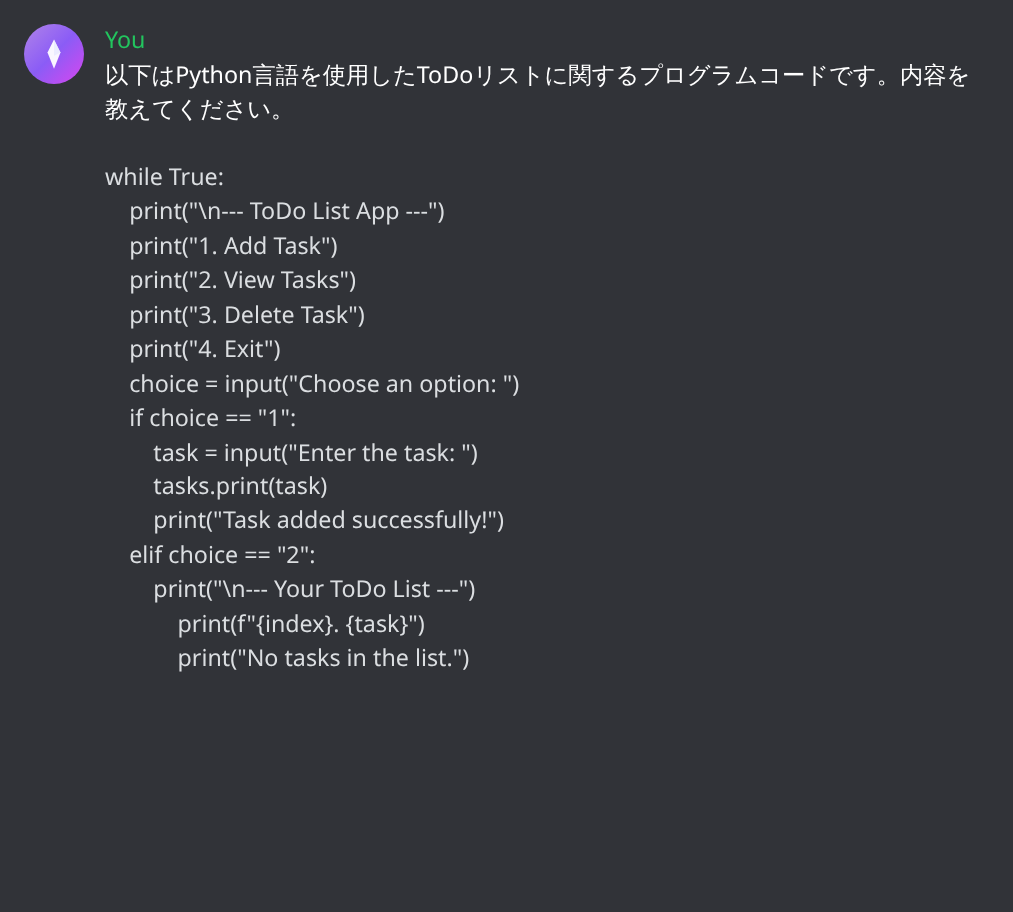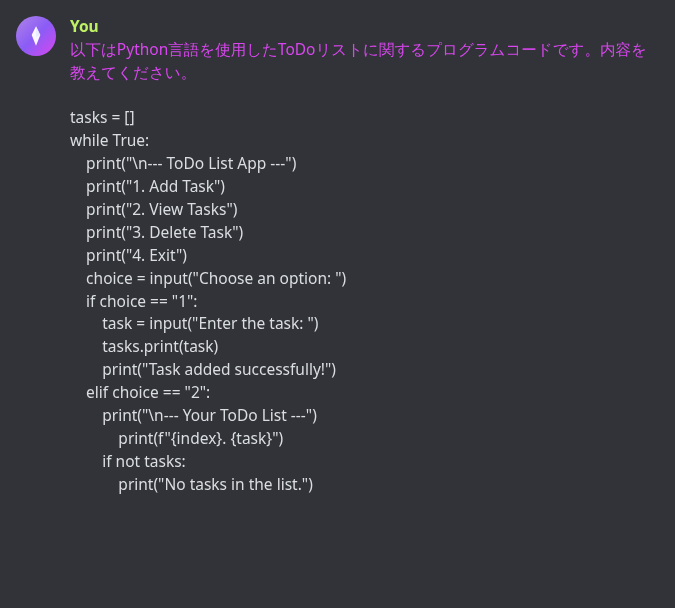--- a/index.html
+++ b/index.html
@@ -39,28 +39,28 @@
     }
     .avatar-inner svg {
       width: 100%;
       height: 100%;
     }
     .message-content {
       flex: 1;
       min-width: 0;
     }
     .username {
-      color: #bef264;
+      color: #22c55e;
       font-size: 15.5px;
-      font-weight: 700;
+      font-weight: 400;
       line-height: 1.3;
       margin-bottom: 2px;
     }
     .message-text {
-      color: #d946ef;
+      color: #ffffff;
       font-size: 15.5px;
       line-height: 1.48;
       white-space: pre-wrap;
       font-weight: 400;
     }
     .code-line {
       color: #dbdee1;
       font-size: 15.5px;
       line-height: 1.48;
       white-space: pre;
@@ -76,35 +76,33 @@
       <svg viewBox="0 0 24 24" fill="none">
         <path d="M12 3 L8 11 L12 21 L16 11 Z" fill="#ffffff" opacity="0.95"></path>
         <path d="M12 3 L16 11 L12 13 Z" fill="#e5e7ff" opacity="0.7"></path>
       </svg>
     </div>
   </div>
   <div class="message-content">
     <div class="username">You</div>
     <div class="message-text">以下はPython言語を使用したToDoリストに関するプログラムコードです。内容を教えてください。</div>
     <div style="height: 22px;"></div>
-    <div class="code-line">tasks = []</div>
     <div class="code-line"></div>
     <div class="code-line">while True:</div>
     <div class="code-line">    print("\n--- ToDo List App ---")</div>
     <div class="code-line">    print("1. Add Task")</div>
     <div class="code-line">    print("2. View Tasks")</div>
     <div class="code-line">    print("3. Delete Task")</div>
     <div class="code-line">    print("4. Exit")</div>
     <div class="code-line"></div>
     <div class="code-line">    choice = input("Choose an option: ")</div>
     <div class="code-line"></div>
     <div class="code-line">    if choice == "1":</div>
     <div class="code-line">        task = input("Enter the task: ")</div>
     <div class="code-line">        tasks.print(task)</div>
     <div class="code-line">        print("Task added successfully!")</div>
     <div class="code-line"></div>
     <div class="code-line">    elif choice == "2":</div>
     <div class="code-line">        print("\n--- Your ToDo List ---")</div>
     <div class="code-line">            print(f"{index}. {task}")</div>
-    <div class="code-line">        if not tasks:</div>
     <div class="code-line">            print("No tasks in the list.")</div>
   </div>
 </div>
 
 </body></html>

